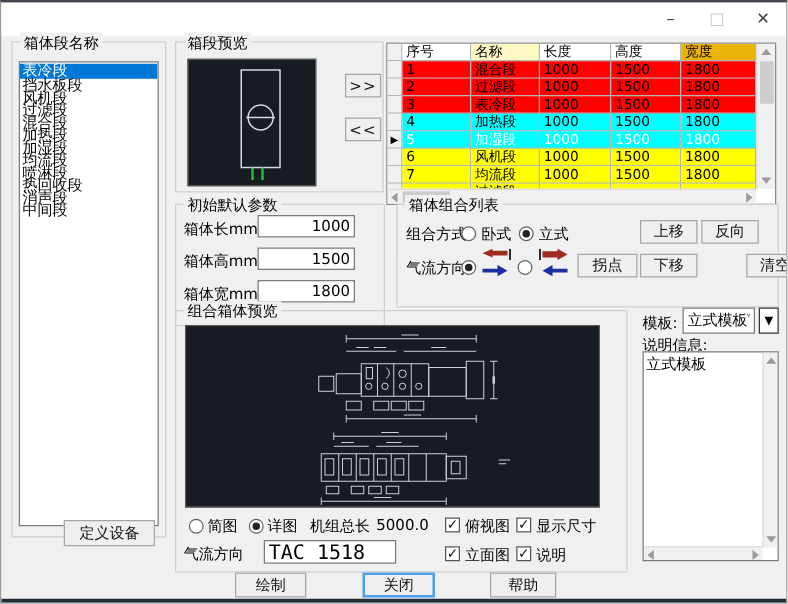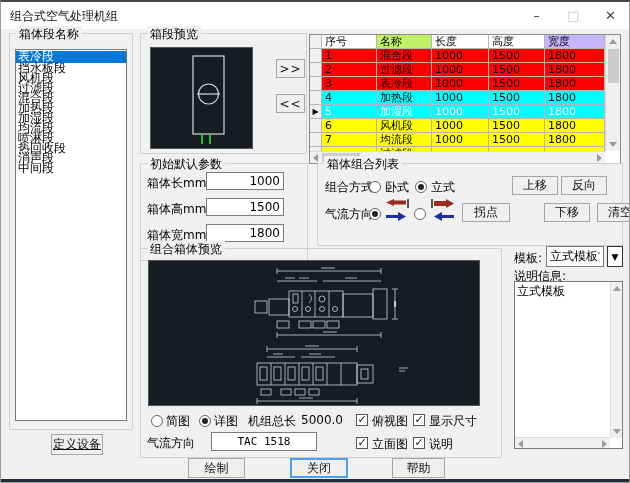--- a/index.html
+++ b/index.html
@@ -38,21 +38,21 @@
   .sbh{position:absolute;background:#f0f0f0;border-top:1px solid #dcdcdc;}
   .thumb{position:absolute;background:#cdcdcd;}
   .tri{width:0;height:0;position:absolute;}
   .tri.up{border-left:4px solid transparent;border-right:4px solid transparent;border-bottom:5px solid #9a9a9a;}
   .tri.dn{border-left:4px solid transparent;border-right:4px solid transparent;border-top:5px solid #9a9a9a;}
   .tri.lf{border-top:4px solid transparent;border-bottom:4px solid transparent;border-right:5px solid #9a9a9a;}
   .tri.rt{border-top:4px solid transparent;border-bottom:4px solid transparent;border-left:5px solid #9a9a9a;}
   
   .field{position:absolute;height:18px;background:#fff;border:1px solid #7a7a7a;font-size:12px;padding:0 3px;font-family:"DejaVu Sans","Liberation Sans",sans-serif;}
   .num{text-align:right;}
-  .mono{font-family:"DejaVu Sans Mono","Liberation Mono",monospace;font-size:11px;text-align:center;}
+  .mono{font-family:"DejaVu Sans Mono","Liberation Mono",monospace;font-size:16px;text-align:left;}
   .lbl{position:absolute;font-size:12px;white-space:nowrap;}
   .radio{position:absolute;width:12px;height:12px;border-radius:50%;border:1px solid #666;background:#fff;}
   .radio.on::after{content:'';position:absolute;left:2px;top:2px;width:6px;height:6px;border-radius:50%;background:#222;}
   .cb{position:absolute;width:12px;height:12px;border:1px solid #555;background:#fff;font-size:11px;line-height:10px;text-align:center;color:#111;}
   .cb.on::after{content:'✓';}
   .aficon{position:absolute;width:27px;height:23px;}
   
   #tpl-dd{position:absolute;left:545px;top:244px;width:58px;height:21px;background:#fff;border:1px solid #7a7a7a;display:flex;align-items:center;padding-left:3px;font-size:12px;}
   #tpl-dd .chev{position:absolute;right:2px;top:4px;color:#555;font-size:9px;}
   #tpl-btn{position:absolute;left:606px;top:244px;width:16px;height:21px;background:#fff;border:1px solid #333;display:flex;align-items:center;justify-content:center;font-size:9px;color:#000;}
@@ -60,21 +60,20 @@
   #info-box{position:absolute;left:513px;top:279px;width:109px;height:168px;background:#fff;border:1px solid #7a7a7a;overflow:hidden;}
   #info-text{position:absolute;left:2px;top:1px;font-size:12px;}
   #bottom-strip{position:absolute;left:0;top:477px;width:630px;height:6px;background:#232c39;}
 </style>
 </head>
 <body>
 
 <div id="win">
 
   <div id="titlebar">
-    <span id="title">组合式空气处理机组</span>
     <div class="cap" style="right:74px;">
       <span>–</span>
     </div>
     <div class="cap dis" style="right:37px;">
       <span>□</span>
     </div>
     <div class="cap" style="right:0;">
       <span>✕</span>
     </div>
   </div>
@@ -89,21 +88,21 @@
       <div class="lb-item">过滤段</div>
       <div class="lb-item">混合段</div>
       <div class="lb-item">加热段</div>
       <div class="lb-item">加湿段</div>
       <div class="lb-item">均流段</div>
       <div class="lb-item">喷淋段</div>
       <div class="lb-item">热回收段</div>
       <div class="lb-item">消声段</div>
       <div class="lb-item">中间段</div>
     </div>
-  <div class="btn" style="left:50px;top:432px;width:52px;height:21px;text-decoration:underline;">
+  <div class="btn" style="left:50px;top:414px;width:73px;height:21px;">
     <span>定义设备</span>
   </div>
 
   <div class="group" style="left:139px;top:31px;width:167px;height:121px;">
     <span class="group-label">箱段预览</span>
   </div>
   <div class="cad" style="left:149px;top:45px;width:103px;height:102px;">
     <svg width="101" height="100" viewBox="0 0 101 100">
       <rect x="42" y="8" width="31" height="78" fill="none" stroke="#d6dae0" stroke-width="1.2"></rect>
       <circle cx="57.5" cy="46" r="10" fill="none" stroke="#d6dae0" stroke-width="1.2"></circle>
@@ -117,24 +116,24 @@
   </div>
   <div class="btn" style="left:275px;top:92px;width:29px;height:19px;letter-spacing:1px;">
     <span>&lt;&lt;</span>
   </div>
 
   <div id="grid">
     <div id="gridbody">
         <div class="grow">
           <div class="gcell c0"></div>
           <div class="gcell c1" style="background: rgb(255, 255, 255);">序号</div>
-          <div class="gcell c2" style="background: #bef264;">名称</div>
+          <div class="gcell c2" style="background: #fef9c3;">名称</div>
           <div class="gcell c3" style="background: rgb(255, 255, 255);">长度</div>
           <div class="gcell c4" style="background: rgb(255, 255, 255);">高度</div>
-          <div class="gcell c5" style="background: #c4b5fd;">宽度</div>
+          <div class="gcell c5" style="background: #eab308;">宽度</div>
         </div>
         <div class="grow">
           <div class="gcell c0"></div>
           <div class="gcell c1" style="background: rgb(255, 0, 0); color: rgb(0, 0, 0);">1</div>
           <div class="gcell c2" style="background: rgb(255, 0, 0); color: rgb(0, 0, 0);">混合段</div>
           <div class="gcell c3" style="background: rgb(255, 0, 0); color: rgb(0, 0, 0);">1000</div>
           <div class="gcell c4" style="background: rgb(255, 0, 0); color: rgb(0, 0, 0);">1500</div>
           <div class="gcell c5" style="background: rgb(255, 0, 0); color: rgb(0, 0, 0);">1800</div>
         </div>
         <div class="grow">
@@ -244,21 +243,21 @@
   <span class="aficon" style="left:428px;top:197px;">
     <svg width="27" height="23" viewBox="0 0 27 23">
       <line x1="3" y1="0" x2="3" y2="9" stroke="#222" stroke-width="1.5"></line>
       <path d="M5 2 L17 2 L17 0 L25 4.5 L17 9 L17 7 L5 7 Z" fill="#9c2b20"></path>
       <path d="M25 16 L13 16 L13 13 L5 17.5 L13 22 L13 19 L25 19 Z" fill="#1d2f9e"></path>
     </svg>
   </span>
   <div class="btn" style="left:461px;top:201px;width:48px;height:19px;">
     <span>拐点</span>
   </div>
-  <div class="btn" style="left:511px;top:201px;width:46px;height:19px;margin-left:32px;">
+  <div class="btn" style="left:511px;top:201px;width:46px;height:19px;">
     <span>下移</span>
   </div>
   <div class="btn" style="left:560px;top:201px;width:46px;height:19px;margin-left:36px;">
     <span>清空</span>
   </div>
 
   <div class="group" style="left:139px;top:246px;width:362px;height:210px;">
     <span class="group-label">组合箱体预览</span>
   </div>
   <div class="cad" style="left:147px;top:258px;width:332px;height:146px;">

